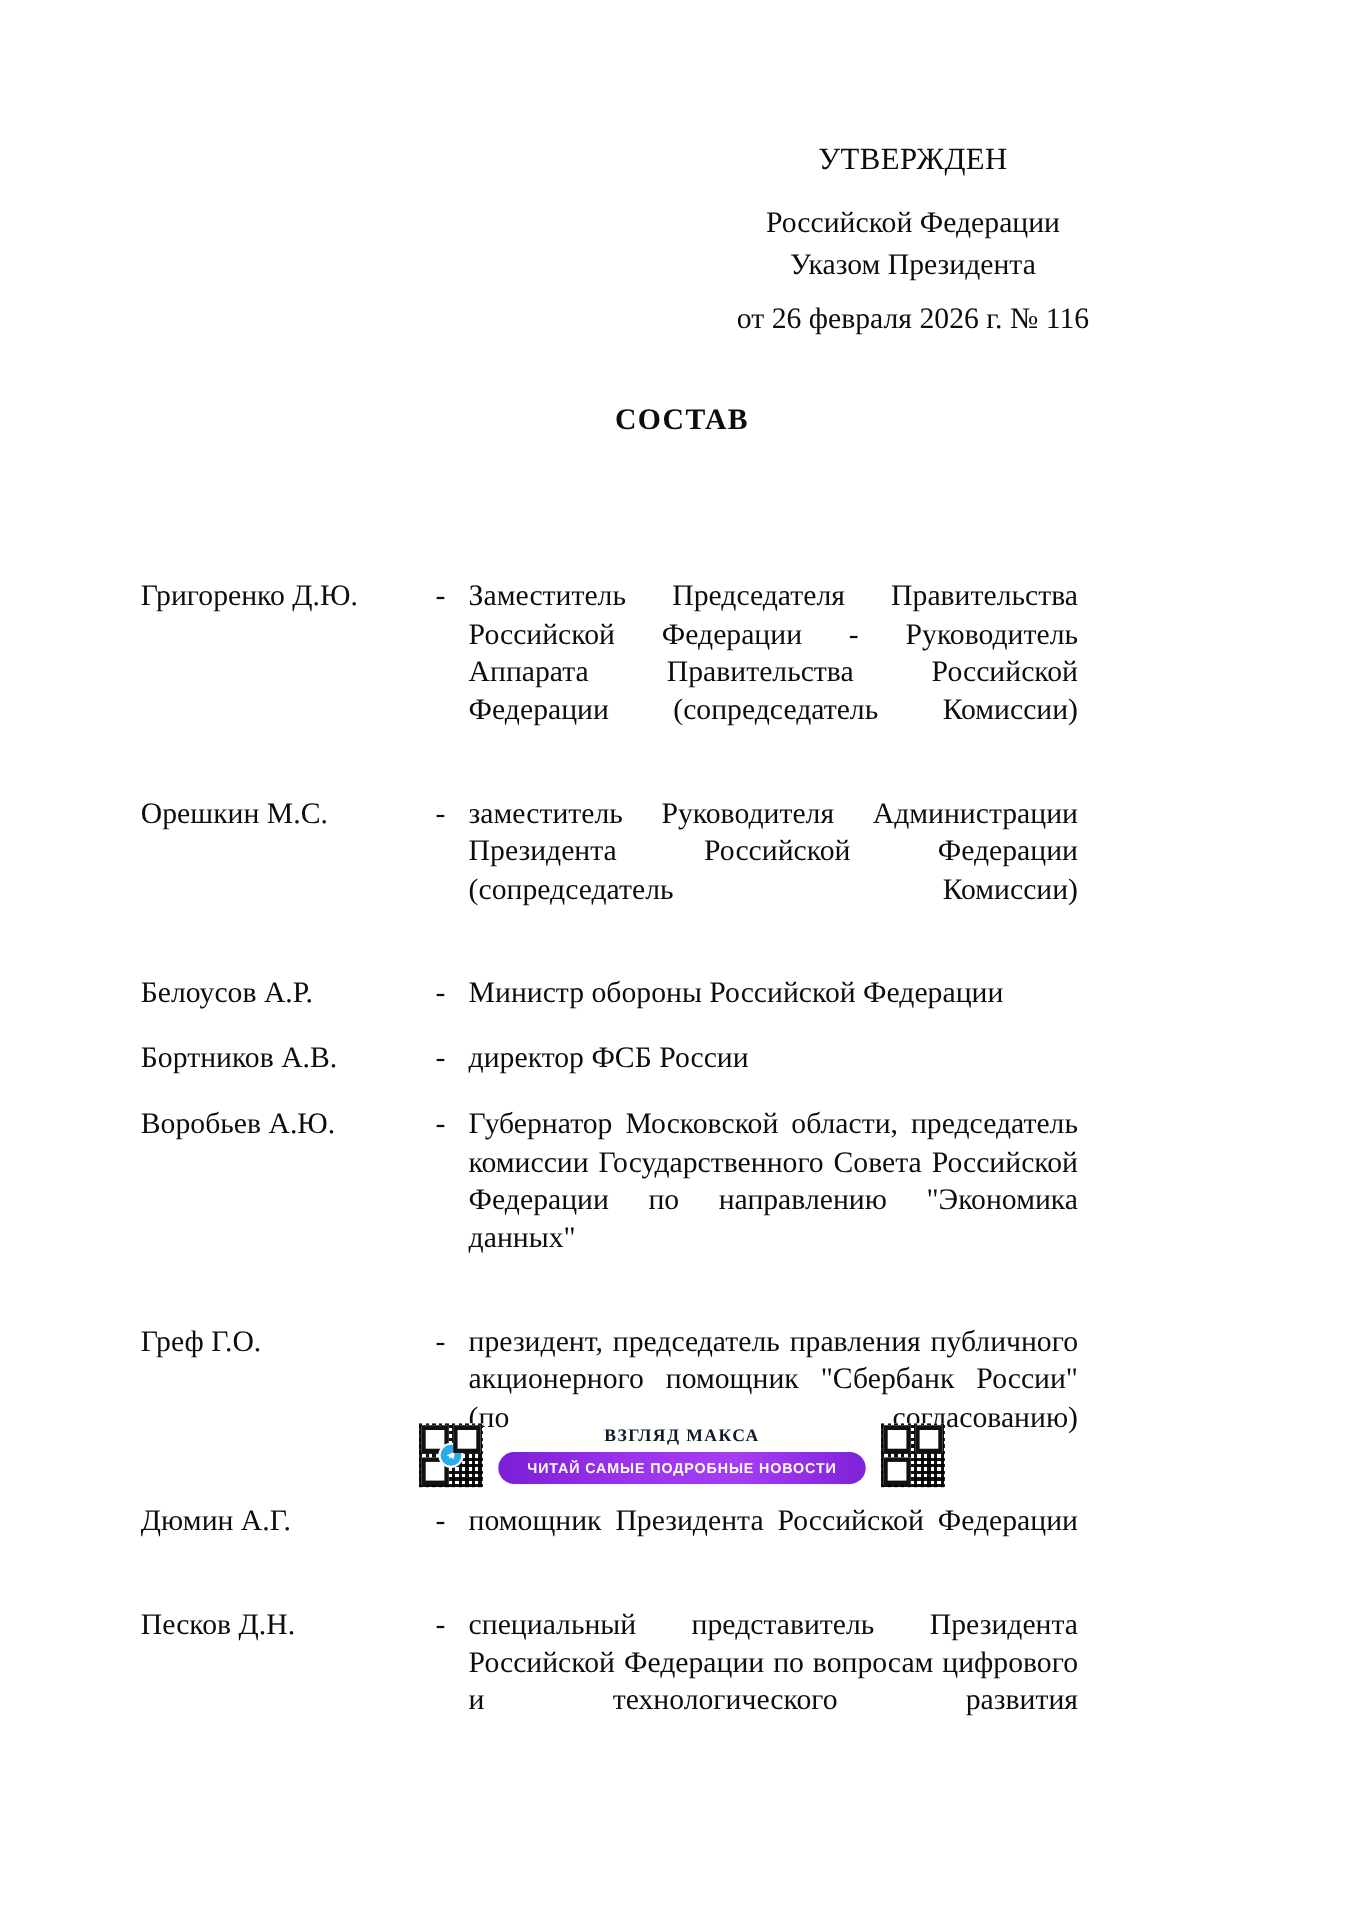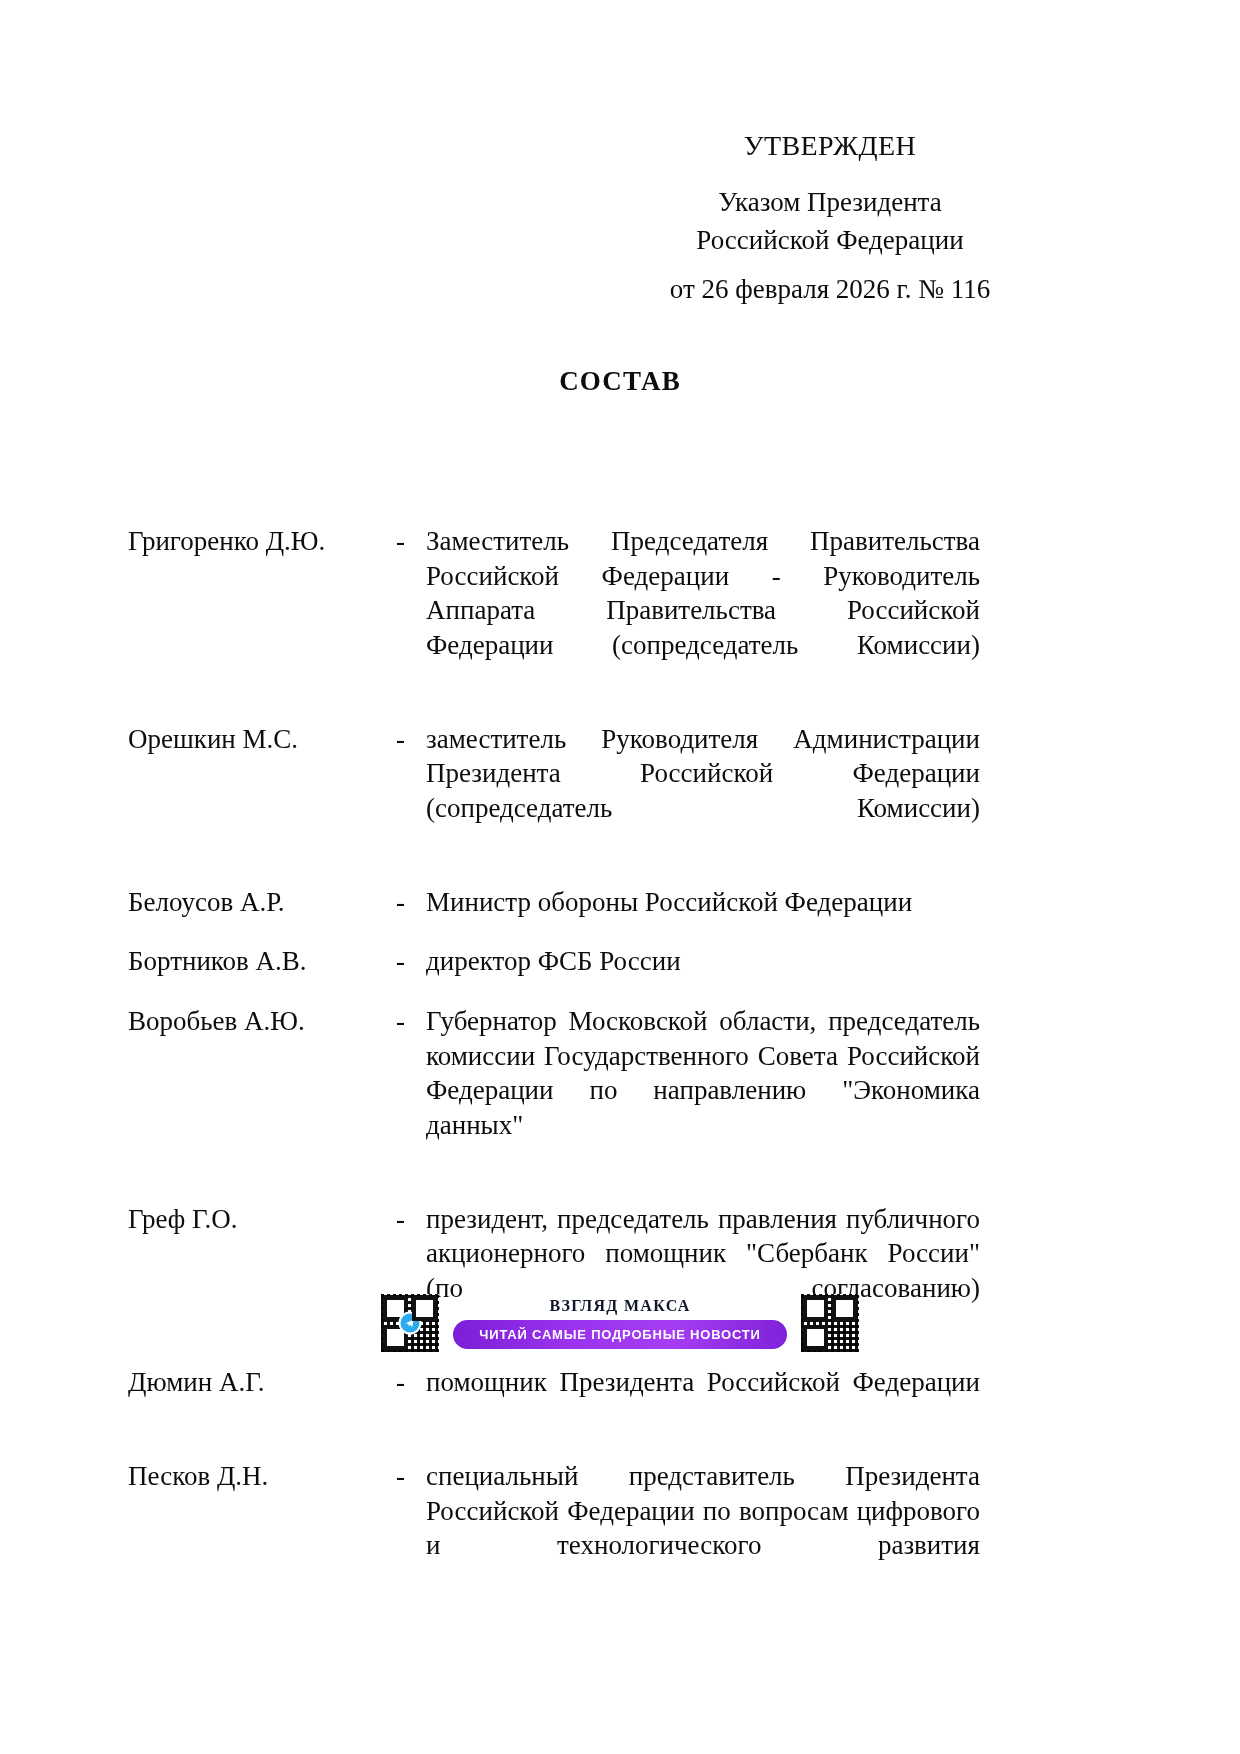--- a/index.html
+++ b/index.html
@@ -199,22 +199,22 @@
     white-space: nowrap;
   }
 </style>
 </head>
 <body>
 
 <div class="page">
 
   <div class="approval-block">
     <div class="approval-title">УТВЕРЖДЕН</div>
+    <div class="approval-line">Российской Федерации</div>
     <div class="approval-line">Указом Президента</div>
-    <div class="approval-line">Российской Федерации</div>
     <div class="approval-line date">от 26 февраля 2026 г. № 116</div>
   </div>
 
   <div class="doc-heading">
     <div class="heading-sostav">СОСТАВ</div>
   </div>
 
   <div class="members">
 
     <div class="member-row">

